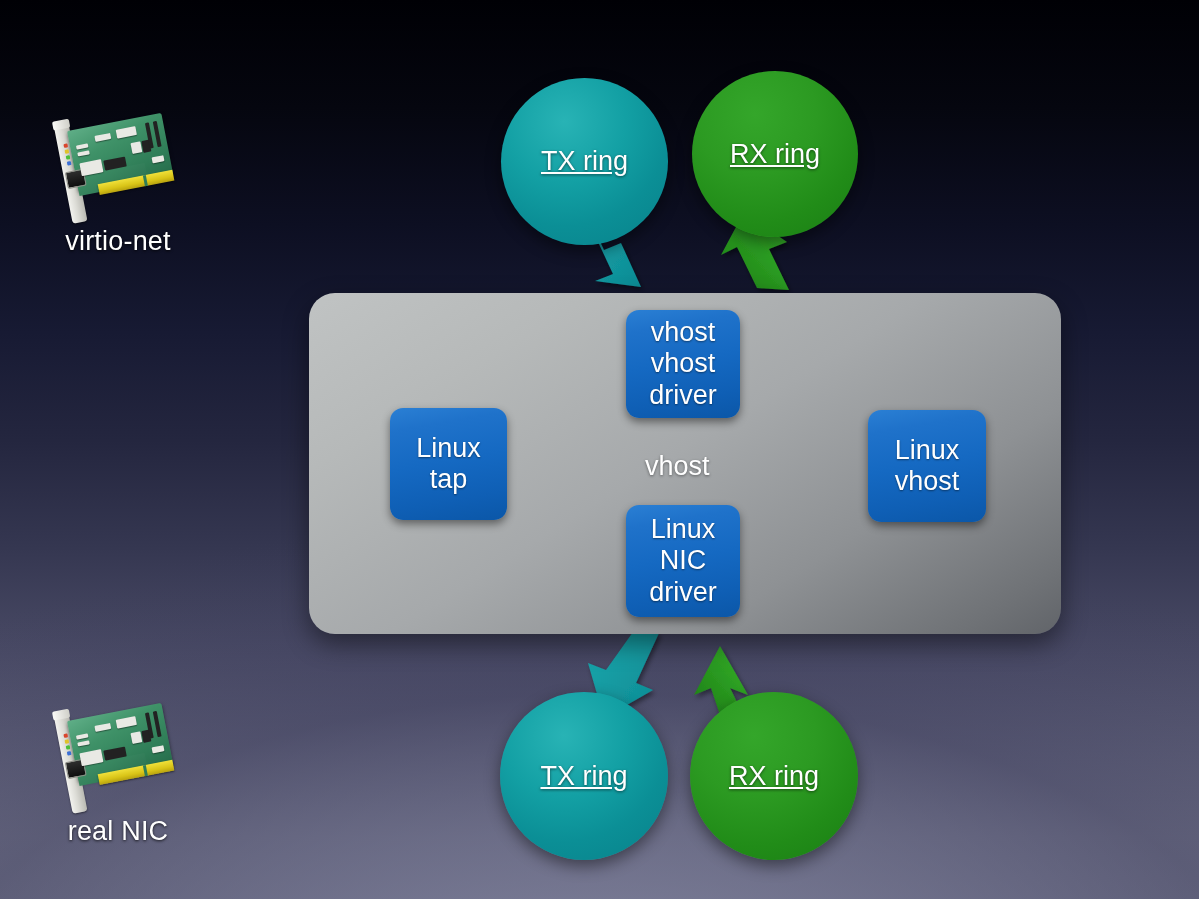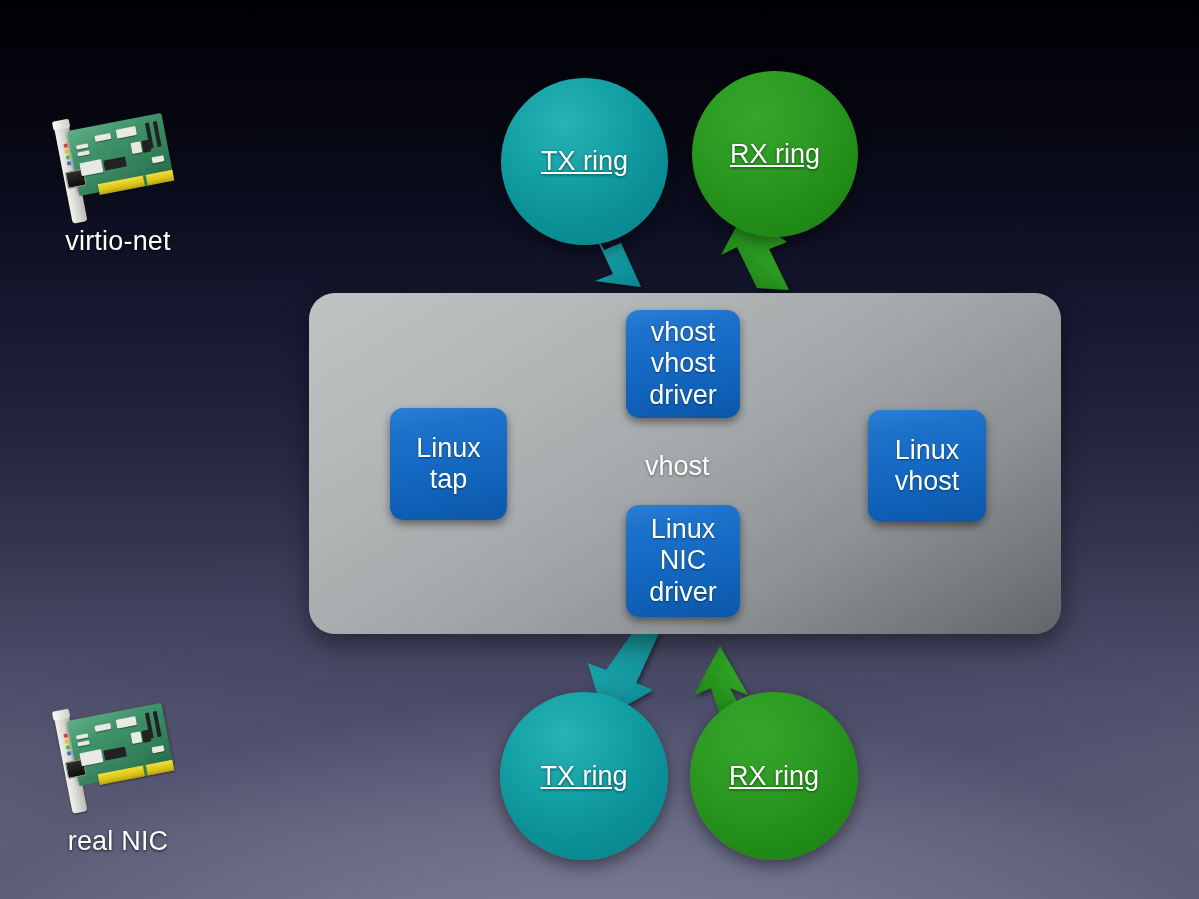--- a/index.html
+++ b/index.html
@@ -254,16 +254,16 @@
       <div class="nic-chip" style="left:32px;top:30px;width:12px;height:4px;"></div>
       <div class="nic-chip" style="left:32px;top:37px;width:12px;height:4px;"></div>
       <div class="nic-chip" style="left:86px;top:38px;width:10px;height:11px;"></div>
       <div class="nic-chip" style="left:32px;top:48px;width:22px;height:13px;"></div>
       <div class="nic-chipdk" style="left:56px;top:50px;width:22px;height:10px;"></div>
       <div class="nic-chipdk" style="left:97px;top:38px;width:8px;height:12px;"></div>
       <div class="nic-chipdk" style="left:104px;top:21px;width:4px;height:26px;"></div>
       <div class="nic-chipdk" style="left:112px;top:21px;width:4px;height:26px;"></div>
       <div class="nic-chip" style="left:104px;top:56px;width:12px;height:6px;"></div>
     </div>
-    <div class="nic-label" style="top:128px;">real NIC</div>
+    <div class="nic-label" style="top:118px;">real NIC</div>
   </div>
 
 </div>
 
 </body></html>

